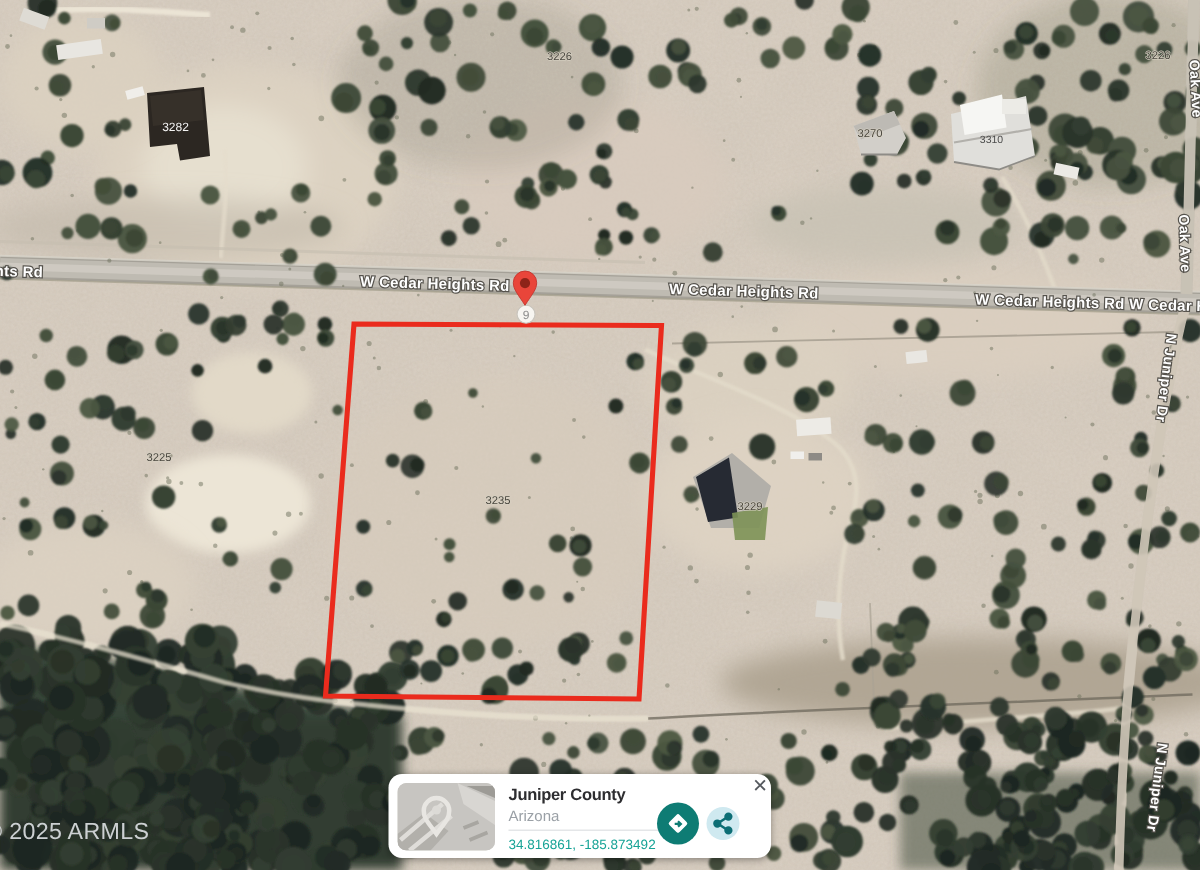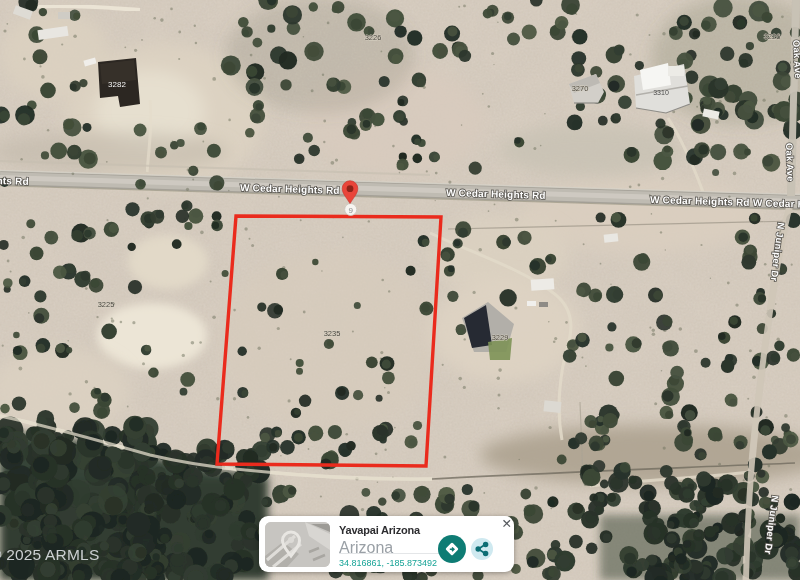--- a/index.html
+++ b/index.html
@@ -2,21 +2,21 @@
 <html><head>
 <meta charset="utf-8">
 <title>Map</title>
 <style>
 html,body{margin:0;padding:0;width:800px;height:580px;overflow:hidden;background:#d0c7b9;font-family:"Liberation Sans",sans-serif;}
 #stage{position:relative;width:800px;height:580px;overflow:hidden;}
 #stage>svg{position:absolute;left:0;top:0;}
 .card{position:absolute;left:259px;top:516px;width:255px;height:56px;background:#fff;border-radius:9px;box-shadow:0 1px 5px rgba(0,0,0,.35);}
 .thumb{position:absolute;left:6px;top:6px;width:65px;height:45px;border-radius:6px;overflow:hidden;background:#ccc9c4;}
 .ctitle{position:absolute;left:80px;top:8px;font-size:11px;font-weight:bold;color:#2d2d30;letter-spacing:-0.2px;}
-.csub{position:absolute;left:80px;top:23px;font-size:16px;color:#9aa0a6;}
+.csub{position:absolute;left:80px;top:23px;font-size:10px;color:#9aa0a6;}
 .cdiv{position:absolute;left:80px;top:37px;width:106px;height:1px;background:#e4e6e8;}
 .ccoord{position:absolute;left:80px;top:42px;font-size:9px;color:#16a396;letter-spacing:0px;}
 .cbtn1{position:absolute;left:179px;top:19px;width:28px;height:28px;border-radius:50%;background:#0e7c74;}
 .cbtn2{position:absolute;left:212px;top:22px;width:22px;height:22px;border-radius:50%;background:#cfe9f0;}
 .cclose{position:absolute;right:2px;top:0px;font-size:12.5px;color:#55595e;}
 .copy{position:absolute;left:-10px;top:546px;font-size:15.5px;color:#ccd0d2;letter-spacing:0.2px;}
 </style>
 </head>
 <body>
 <div id="stage">
@@ -1877,21 +1877,21 @@
 <polygon points="0,34 18,20 34,32 22,45 0,45" fill="#b2b0ab"></polygon>
 <polygon points="40,0 65,12 65,28 44,14" fill="#d8d6d2"></polygon>
 <polygon points="46,2 65,10 65,2" fill="#9d9b96"></polygon>
 <path d="M2,38 L30,14 M8,45 L36,22" stroke="#dfddd9" stroke-width="3"></path>
 <path d="M26,34 C21,27 17.5,24 17.5,18.5 A8.5,8.5 0 1 1 34.5,18.5 C34.5,24 31,27 26,34 Z" fill="none" stroke="#e8e6e2" stroke-width="3"></path>
 <circle cx="26" cy="18" r="3" fill="#dcdad6"></circle>
 <path d="M44,30 l10,-4 M48,38 l12,-5" stroke="#a8a6a1" stroke-width="2.5"></path>
 </svg>
 </div>
 
-<div class="ctitle">Yavapai Arizona</div>
+<div class="ctitle">Juniper County</div>
 
 <div class="csub">Arizona</div>
 
 <div class="cdiv"></div>
 
 <div class="ccoord">34.816861, -185.873492</div>
 
 <div class="cbtn1"><svg width="28" height="28" viewBox="0 0 28 28">
           <rect x="9.2" y="9.2" width="9.6" height="9.6" rx="1.5" fill="#ffffff" transform="rotate(45 14 14)"></rect>
           <path d="M11.8,14.3 L15.8,14.3 M14,12.5 L15.9,14.3 L14,16.1" stroke="#0e7c74" stroke-width="1.5" fill="none"></path>

